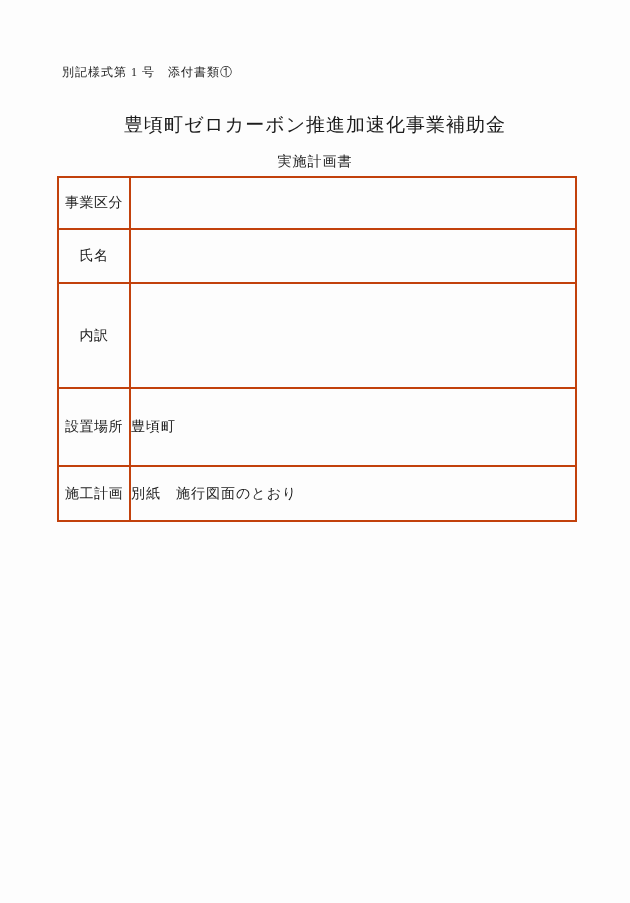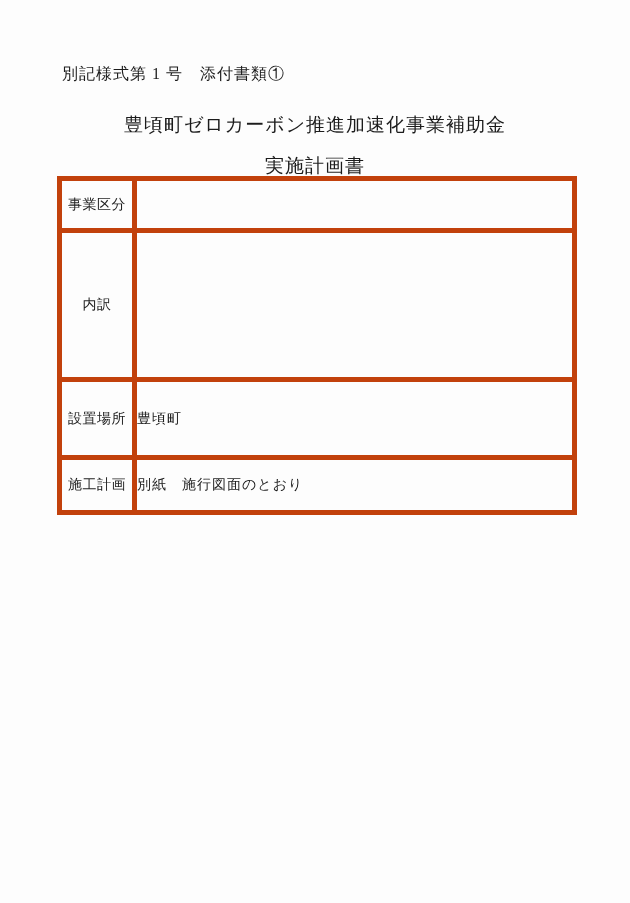--- a/index.html
+++ b/index.html
@@ -13,52 +13,52 @@
     height: 903px;
     background: #fdfdfd;
     font-family: "Liberation Serif", "DejaVu Serif", serif;
     color: #1c1c1c;
     overflow: hidden;
   }
   .header-note {
     position: absolute;
     left: 62px;
     top: 64px;
-    font-size: 16px;
+    font-size: 12px;
     letter-spacing: 1px;
     white-space: pre;
   }
   .doc-title {
     position: absolute;
     left: 0;
     top: 112px;
     width: 100%;
     text-align: center;
     font-size: 19px;
     letter-spacing: 1px;
   }
   .doc-subtitle {
     position: absolute;
     left: 0;
     top: 153px;
     width: 100%;
     text-align: center;
-    font-size: 19px;
+    font-size: 14px;
     letter-spacing: 1px;
   }
   table.form {
     position: absolute;
     left: 57px;
     top: 176px;
     width: 520px;
     border-collapse: collapse;
     table-layout: fixed;
   }
   table.form td {
-    border: 5px solid #c2410c;
+    border: 2px solid #c2410c;
     font-size: 14px;
     vertical-align: middle;
     padding: 0;
   }
   td.label-cell {
     width: 70px;
     text-align: center;
     letter-spacing: 0.5px;
   }
   td.value-cell {
@@ -67,21 +67,21 @@
   }
   td.value-center {
     text-align: center;
     padding-left: 0;
     padding-right: 58px;
   }
   tr.h1 { height: 52px; }
   tr.h2 { height: 54px; }
   tr.h3 { height: 126px; }
   tr.h4 { height: 52px; }
-  tr.h5 { height: 149px; }
+  tr.h5 { height: 105px; }
   tr.h6 { height: 78px; }
   tr.h7 { height: 55px; margin-left: 10px; }
   tr.h8 { height: 90px; }
 </style>
 </head>
 <body>
 
 <div class="page">
 
   <div class="header-note">別記様式第 1 号　添付書類①</div>
@@ -89,20 +89,24 @@
   <div class="doc-title">豊頃町ゼロカーボン推進加速化事業補助金</div>
 
   <div class="doc-subtitle">実施計画書</div>
 
   <table class="form">
     <tbody>
       <tr class="h1">
         <td class="label-cell">事業区分</td>
         <td class="value-cell"></td>
       </tr>
+      <tr class="h2">
+        <td class="label-cell">氏名</td>
+        <td class="value-cell"></td>
+      </tr>
       <tr class="h5">
         <td class="label-cell">内訳</td>
         <td class="value-cell"></td>
       </tr>
       <tr class="h6">
         <td class="label-cell">設置場所</td>
         <td class="value-cell">豊頃町</td>
       </tr>
       <tr class="h7">
         <td class="label-cell">施工計画</td>

